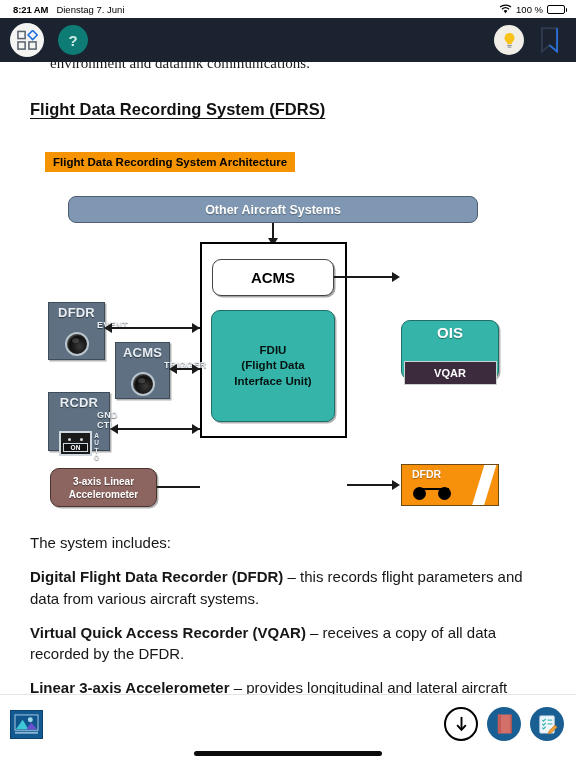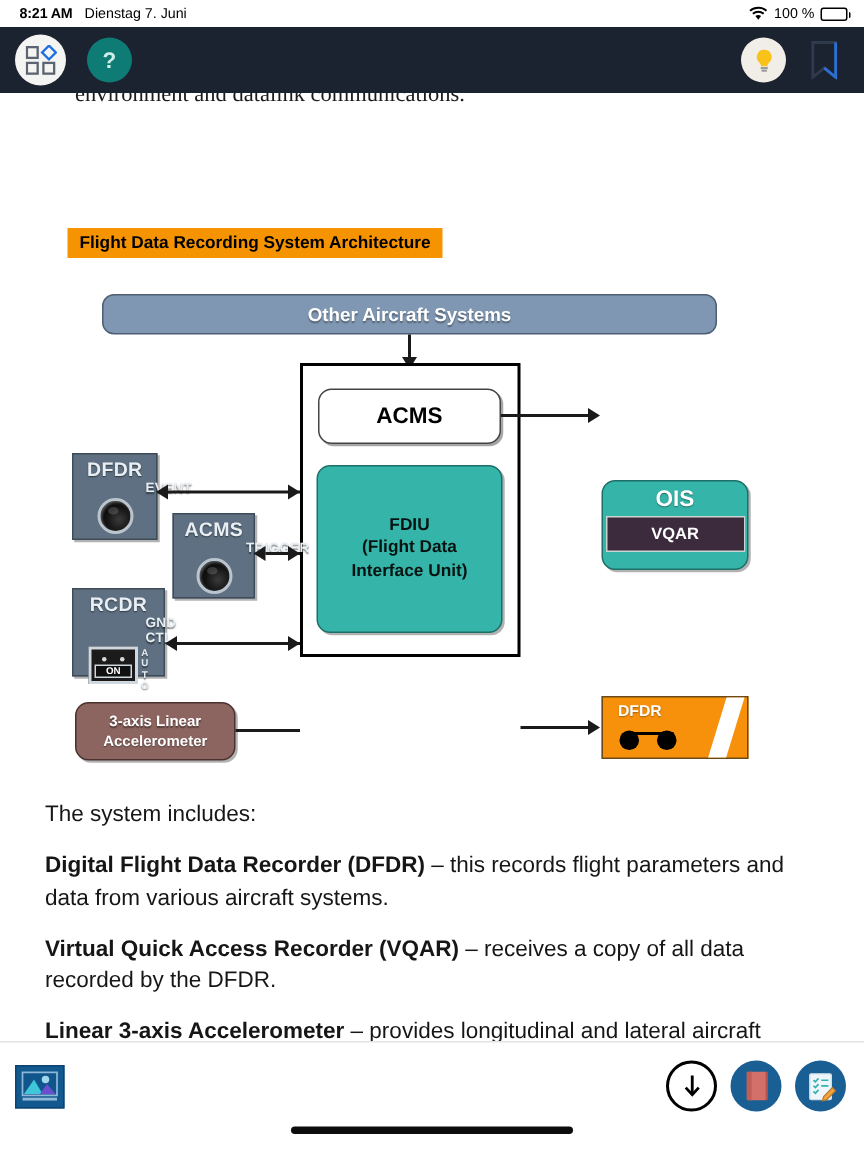--- a/index.html
+++ b/index.html
@@ -175,21 +175,21 @@
   .dg-ois {
     position:absolute; left:401px; top:168px; width:98px; height:60px;
     background:#35b5a9; border:1.6px solid #1d6f68; border-radius:9px;
     box-shadow:1.5px 1.5px 0 rgba(0,0,0,.3);
   }
   .ois-label{
     text-align:center; color:#ffffff; font-size:15px; font-weight:700;
     margin-top:3px; text-shadow:0 1px 1px rgba(0,0,0,.4);
   }
   .vqar {
-    margin:3px auto 0 auto; width:93px; height:24px;
+    margin:20px auto 0 auto; width:93px; height:24px;
     background:#3c2a3d; border:1.5px solid #cbd4d0;
     color:#ffffff; font-size:11px; font-weight:700;
     display:flex; align-items:center; justify-content:center;
   }
 
   .dg-dfdr {
     position:absolute; left:401px; top:312px; width:98px; height:42px;
     background:#f7910c; border:1.4px solid #6b4a18; overflow:hidden;
   }
   .dfdr-label{
@@ -293,20 +293,21 @@
       </div>
     </div>
   </div>
 
   <div class="page">
 
     <div class="clip-line">
       <span>environment and datalink communications.</span>
     </div>
 
+    <div class="heading">Flight Data Recording System (FDRS)</div>
 
     <div class="diagram">
 
       <div class="dg-title">Flight Data Recording System Architecture</div>
 
       <div class="dg-other">Other Aircraft Systems</div>
 
       <div class="ln" style="left:272px; top:71px; width:2px; height:20px;"></div>
       <div class="arw arw-d" style="left:268px; top:86px;"></div>
 

